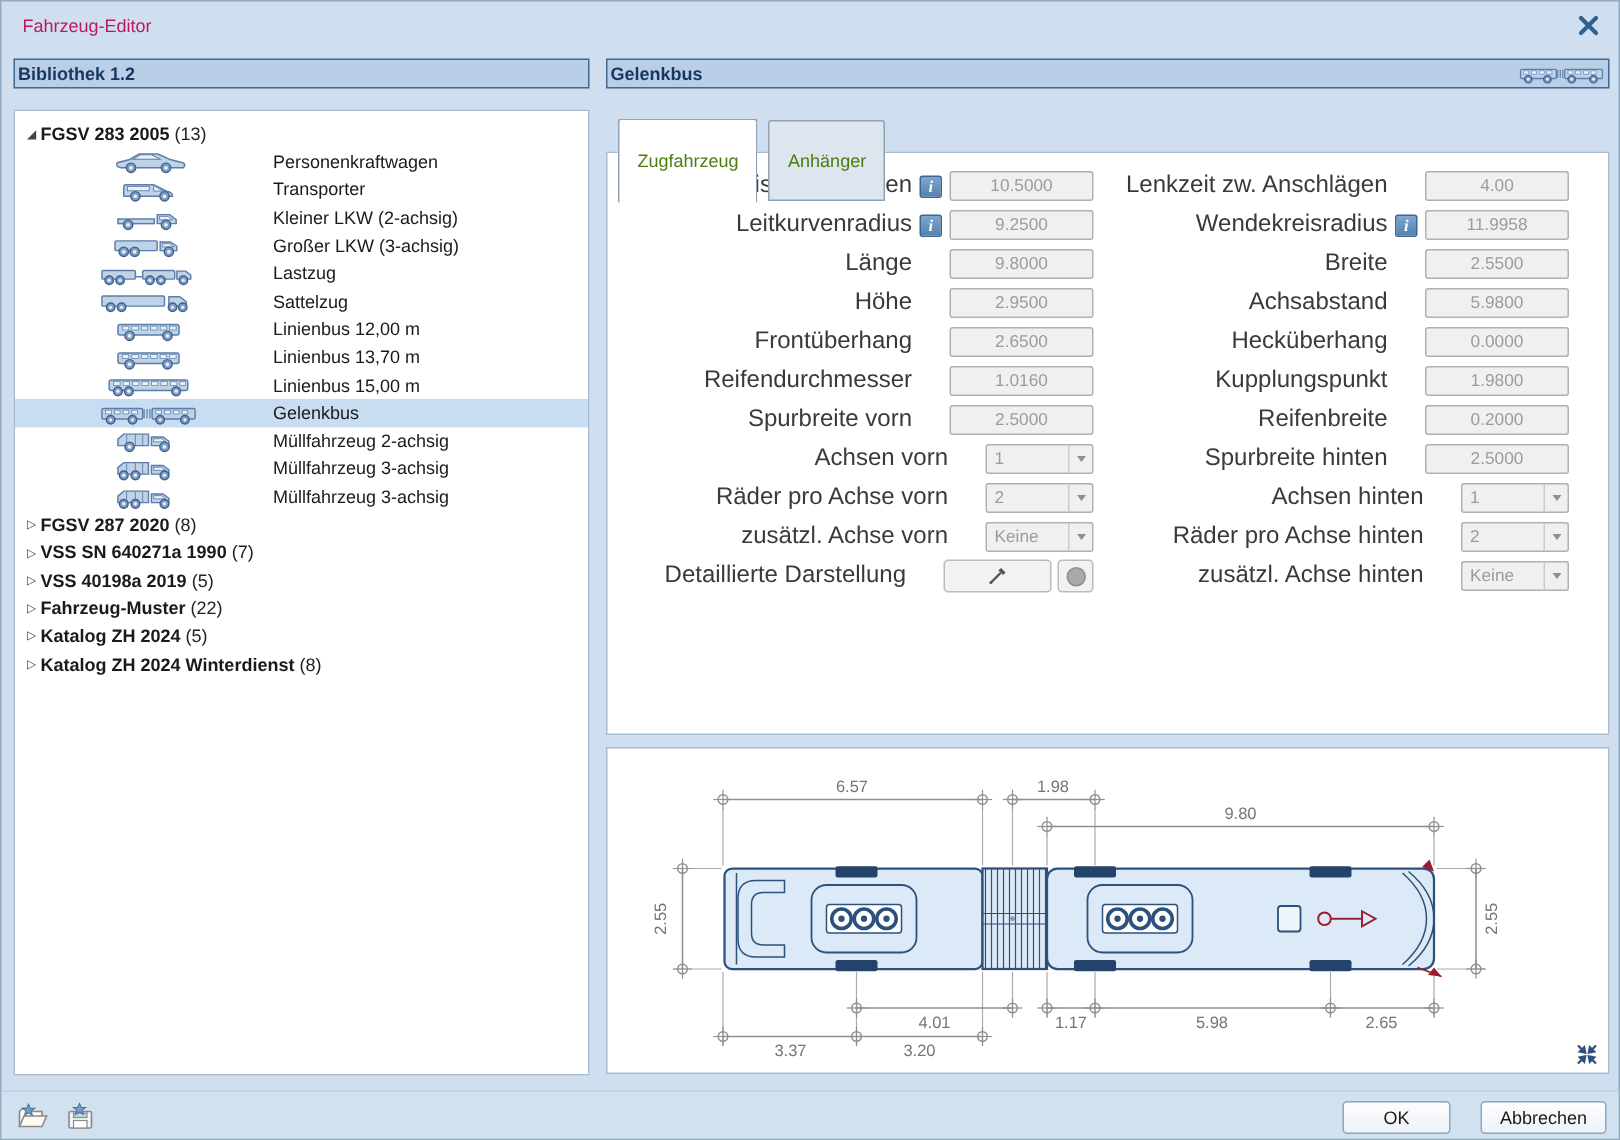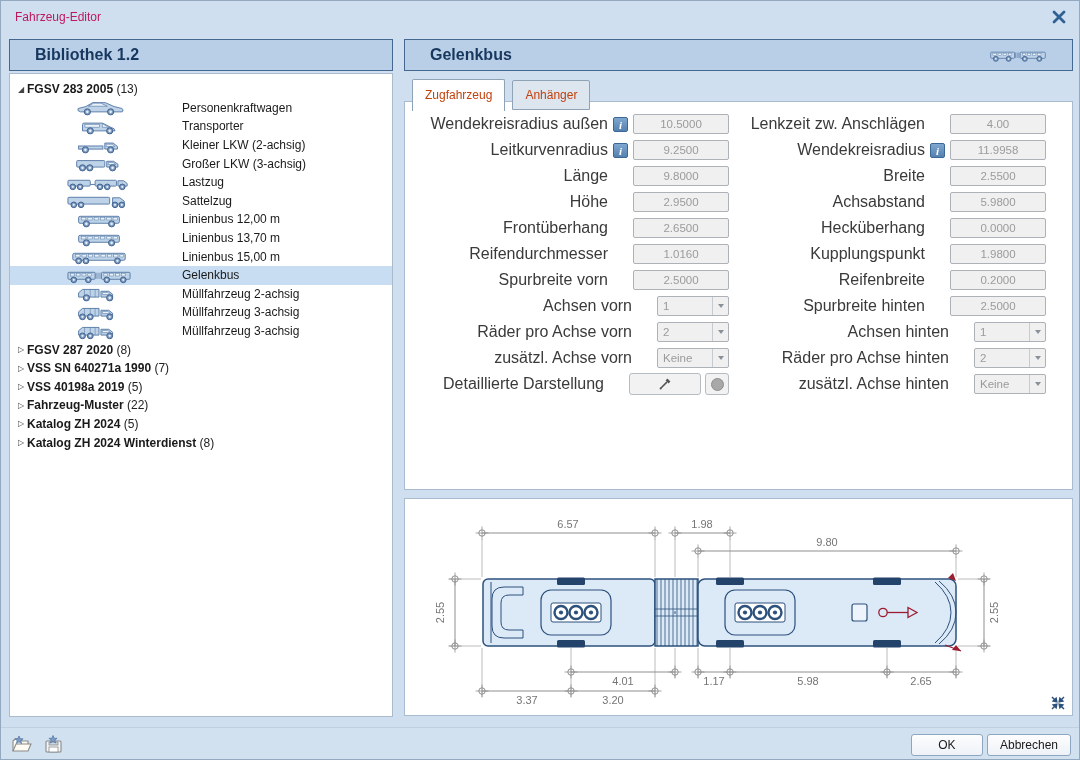--- a/index.html
+++ b/index.html
@@ -1,38 +1,38 @@
 <!DOCTYPE html>
 <html><head>
 <meta charset="utf-8">
 <style>
   html,body{margin:0;padding:0;background:#e8e8e8;}
   .dialog{position:relative;width:1080px;height:760px;background:#d0dff0;
     font-family:"Liberation Sans",sans-serif;border:1px solid #93a9bf;box-sizing:border-box;overflow:hidden;}
   .title{position:absolute;left:14px;top:9px;font-size:12px;color:#be185d;}
   .close{position:absolute;right:12px;top:8px;width:16px;height:16px;cursor:pointer;}
 
-  .hdr{position:absolute;height:32px;background:#b9cfe8;border:1px solid #44688f;
-    display:flex;align-items:center;padding:0 25px;font-size:16px;font-weight:bold;color:#17375e;box-sizing:border-box;}
+  .hdr{position:absolute;height:20px;background:#b9cfe8;border:1px solid #44688f;
+    display:flex;align-items:center;padding:0 2px;font-size:12px;font-weight:bold;color:#17375e;box-sizing:border-box;}
   #lib-hdr{left:8px;top:38px;width:384px;}
   #ed-hdr{left:403px;top:38px;width:669px;}
   #ed-hdr .hdr-icon{margin-left:auto;}
 
   #lib-body{position:absolute;left:8px;top:72px;width:384px;height:644px;background:#fff;
     border:1px solid #a9bccf;box-sizing:border-box;padding-top:6px;overflow:hidden;}
   .trow{height:18.6px;display:flex;align-items:center;font-size:12px;color:#1a1a1a;padding-left:5px;cursor:default;}
   .trow.sel{background:#c8ddf1;}
   .exp{display:inline-block;width:12px;text-align:center;font-size:8px;color:#444;flex:none;}
   .glbl{font-weight:bold;}
   .gcnt{font-weight:normal;color:#222;}
   .titem{padding-left:56px;gap:45px;}
   .vicon{width:66px;height:17px;margin-right:5px;flex:none;}
 
   #tabs{position:absolute;left:411px;top:78px;display:flex;align-items:flex-end;z-index:5;}
-  .tab{height:20px;line-height:20px;padding:4px 12px;font-size:12px;color:#c2410c;background:#dde5ee;
+  .tab{height:20px;line-height:20px;padding:16px 12px;font-size:12px;color:#4d7c0f;background:#dde5ee;
     border:1px solid #8fa3b7;border-radius:2px 2px 0 0;margin-right:7px;cursor:pointer;}
   .tab.active{height:23px;line-height:23px;background:#fff;border-bottom:none;margin-bottom:-1px;}
 
   #form-panel{position:absolute;left:403px;top:100px;width:669px;height:389px;background:#fff;
     border:1px solid #a9bccf;box-sizing:border-box;}
   .fcol{position:absolute;top:9px;display:flex;flex-direction:column;}
   #fcol-left{left:0;width:330px;}
   #fcol-right{left:330px;width:339px;}
   .frow{height:26px;display:flex;align-items:center;}
   .flabel{flex:1;text-align:right;font-size:16px;color:#3a3a3a;white-space:nowrap;}
@@ -57,21 +57,21 @@
   .circ{width:13px;height:13px;border-radius:50%;background:#a8a8a8;border:1.5px solid #8e8e8e;box-sizing:border-box;}
 
   #drawing-panel{position:absolute;left:403px;top:497px;width:669px;height:218px;background:#fff;
     border:1px solid #a9bccf;box-sizing:border-box;}
   #drawing-panel svg.main{display:block;}
   .fitbtn{position:absolute;right:6px;bottom:4px;cursor:pointer;}
 
   .footer{position:absolute;left:0;top:726px;width:1080px;height:34px;background:#d2e1f0;
     border-top:1px solid #bfd0e2;display:flex;align-items:center;padding:0 10px;box-sizing:border-box;}
   .fico{margin-right:9px;cursor:pointer;}
-  .btnrow{margin-left:auto;display:flex;gap:4px;padding-left:46px;}
+  .btnrow{margin-left:auto;display:flex;gap:20px;padding-left:46px;}
   .btn{height:22px;background:linear-gradient(#fdfdfe,#eef2f7);border:1px solid #8ea7c1;border-radius:3px;
     font-size:12px;color:#1a1a1a;padding:0 12px;font-family:inherit;cursor:pointer;}
   #ok-btn{width:72px;}
   #cancel-btn{min-width:78px;}
 
   .dimtxt{font-size:11px;fill:#757575;font-family:"Liberation Sans",sans-serif;}
 </style>
 </head>
 <body>
 

